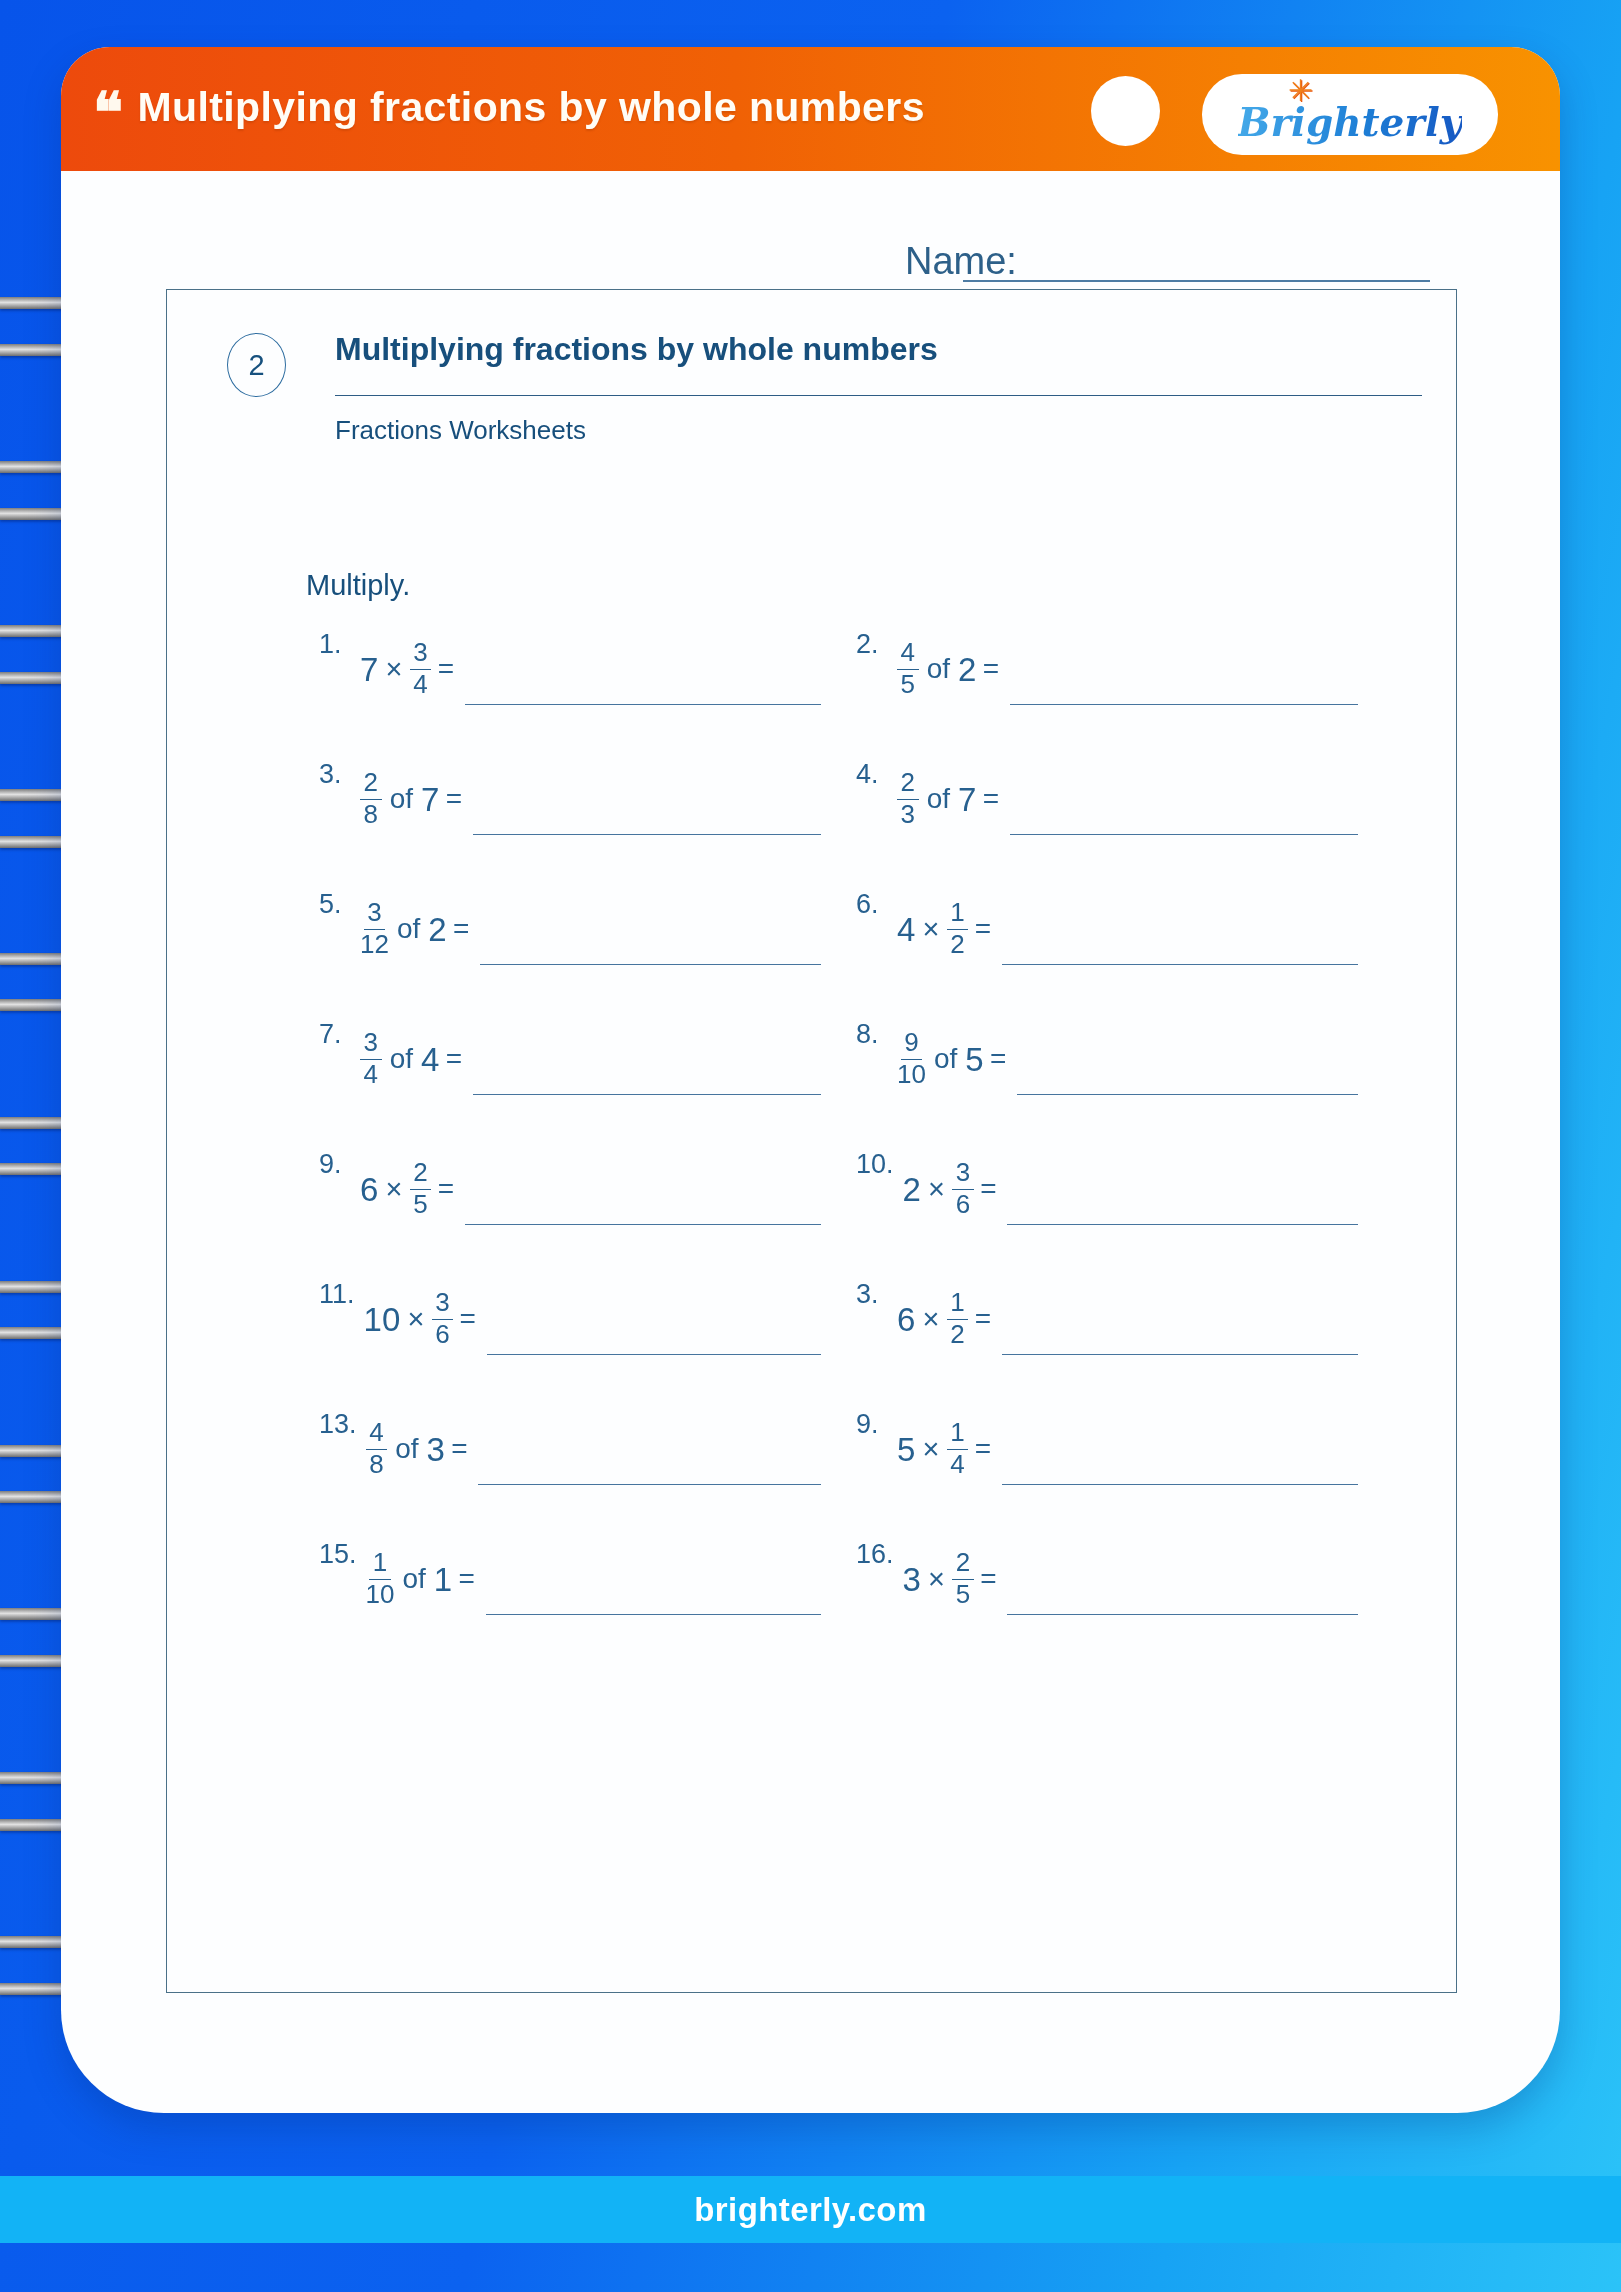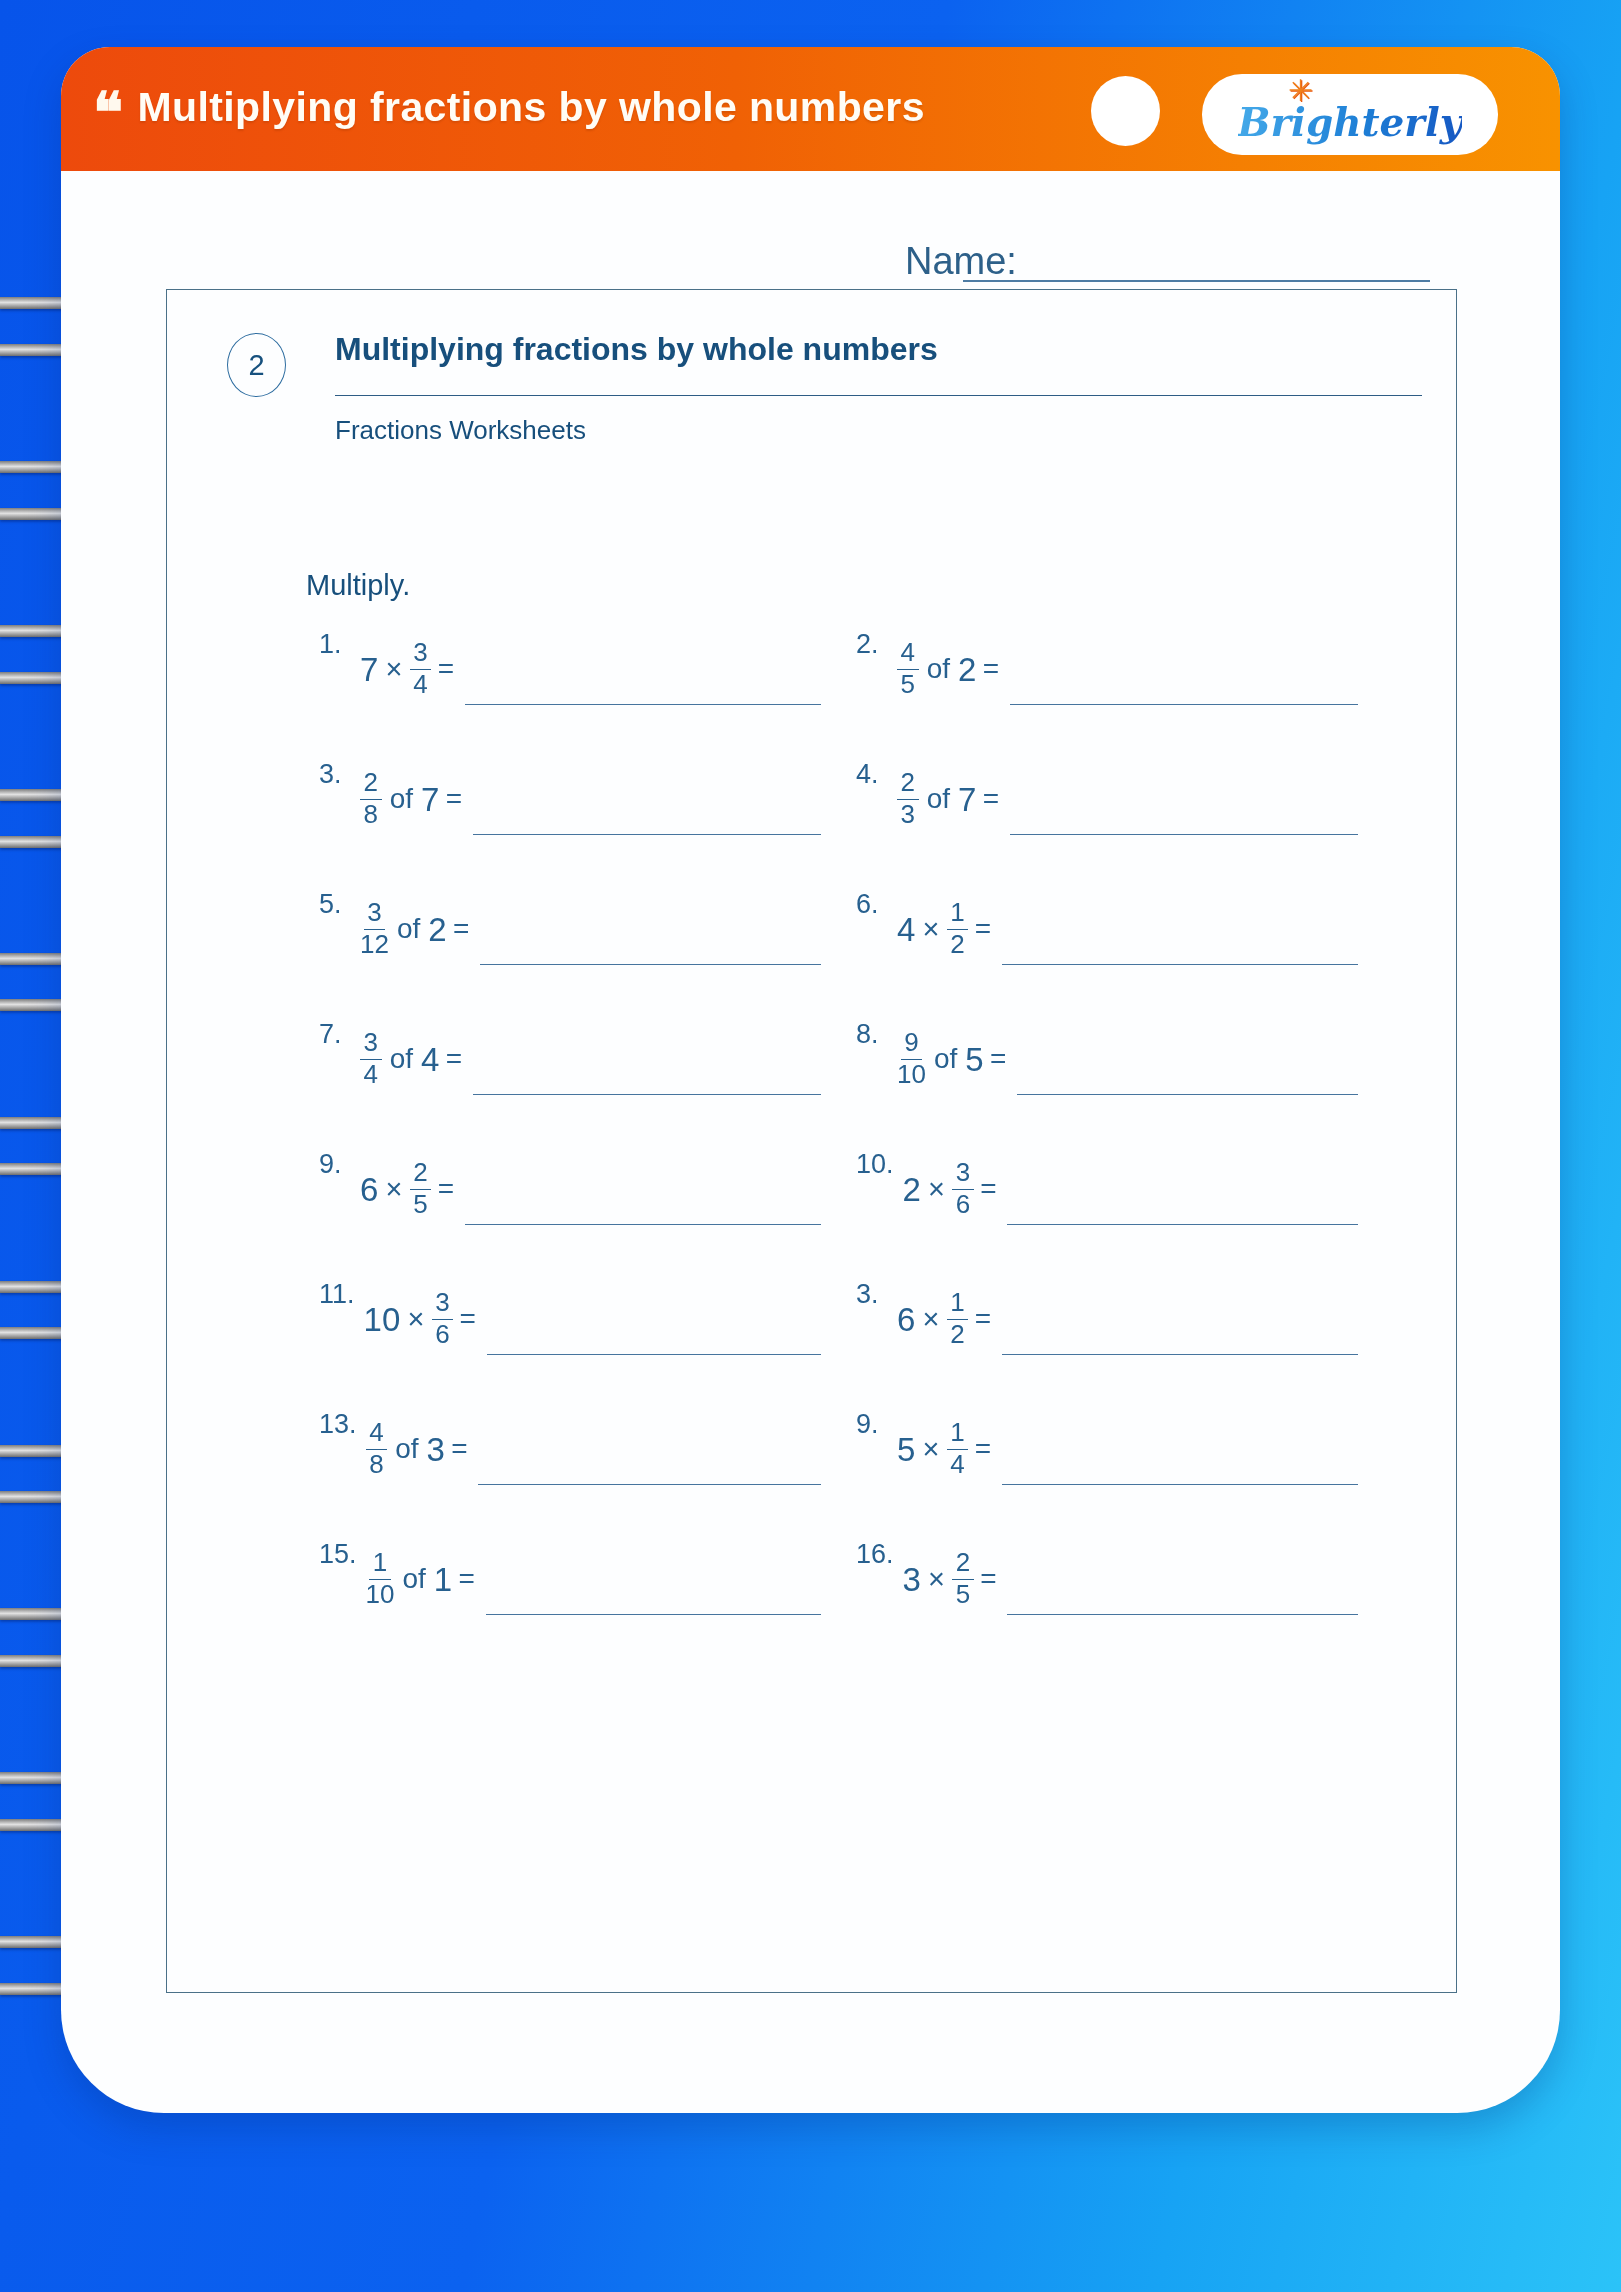--- a/index.html
+++ b/index.html
@@ -365,15 +365,18 @@
               <span class="fden">5</span>
             </span>
             <span class="eq">=</span>
             <span class="aline"></span>
           </div>
         </div>
     </div>
 
   </div>
 
+  <div class="footer">
+    <span class="footer-url">brighterly.com</span>
+  </div>
 
 </div>
 
 
 </body></html>

